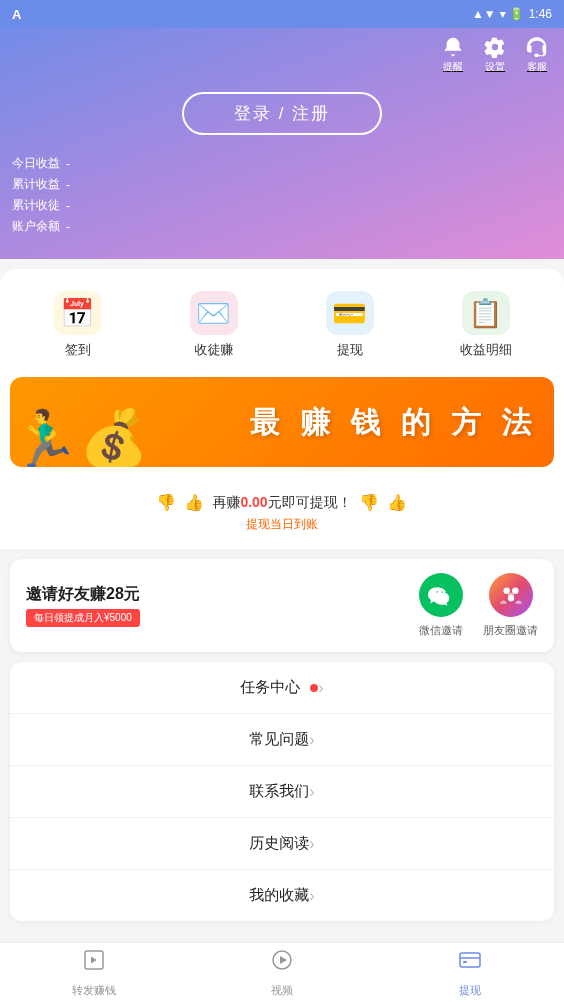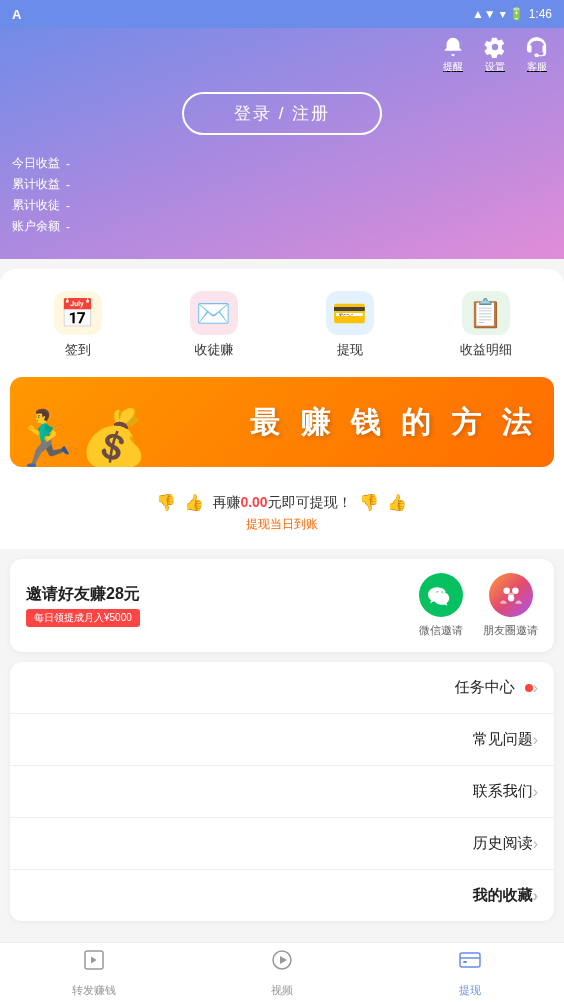--- a/index.html
+++ b/index.html
@@ -226,26 +226,26 @@
     .menu-section {
       background: white;
       margin: 8px 10px;
       border-radius: 12px;
       overflow: hidden;
       box-shadow: 0 1px 6px rgba(0,0,0,0.05);
     }
     .menu-item {
       display: flex;
       align-items: center;
-      justify-content: flex-end;
-      padding: 16px 16px;
+      justify-content: center;
+      padding: 16px 4px;
       border-bottom: 1px solid #f0f0f0;
       cursor: pointer;
     }
-    .menu-item:last-child { border-bottom: none; font-weight: bold; }
+    .menu-item:last-child { border-bottom: none; }
     .menu-item-left {
       display: flex;
       align-items: center;
       gap: 10px;
       font-size: 15px;
       color: #222;
     }
     .menu-item-right {
       color: #bbb;
       font-size: 16px;

